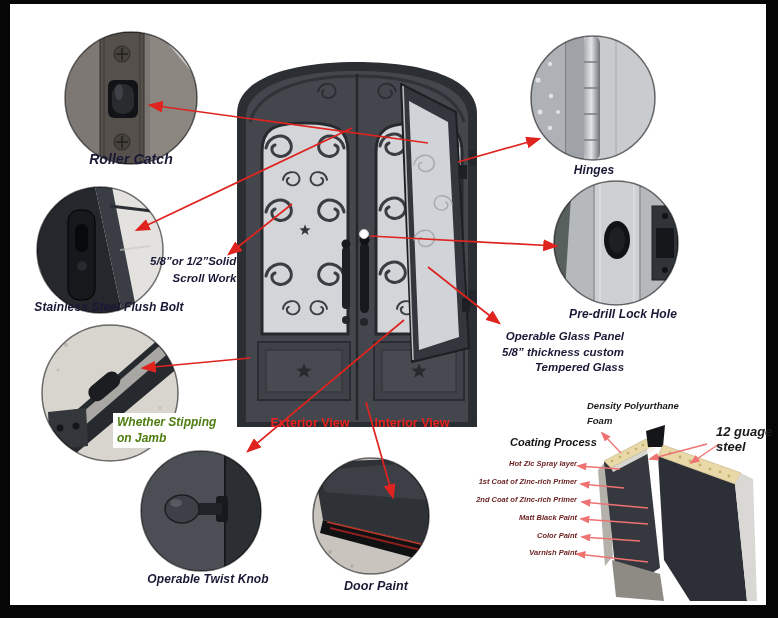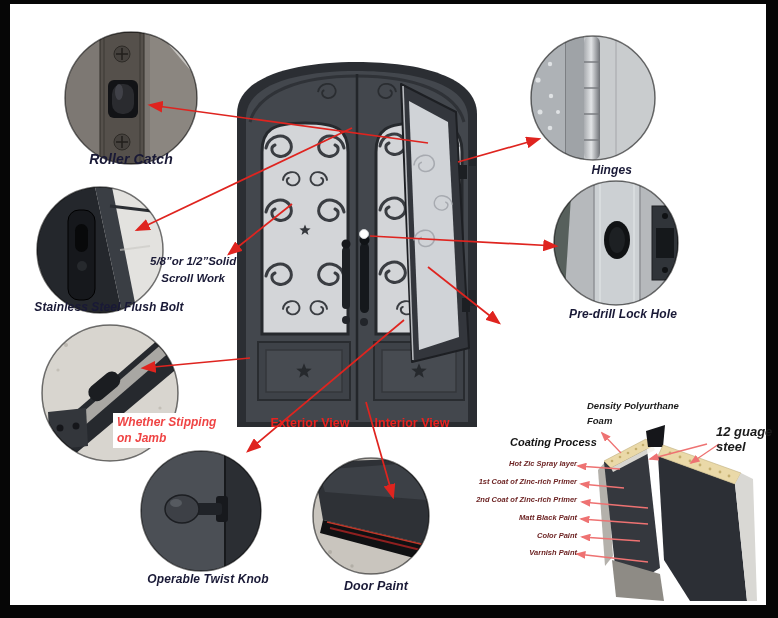--- a/index.html
+++ b/index.html
@@ -2,29 +2,29 @@
 <html><head>
 <meta charset="utf-8">
 <style>
   html,body{margin:0;padding:0;background:#000;}
   .stage{position:relative;width:778px;height:618px;background:#060606;overflow:hidden;
          font-family:"Liberation Sans",sans-serif;}
   .art{position:absolute;left:0;top:0;}
   .lbl{position:absolute;font:italic 700 12px "Liberation Sans",sans-serif;color:#191936;
        text-align:center;line-height:14px;letter-spacing:.1px;}
   .lbl2{position:absolute;font:italic 700 11.5px "Liberation Sans",sans-serif;color:#191936;
-        text-align:center;line-height:17px;}
+        text-align:right;line-height:17px;}
   .view-lbl{position:absolute;font:700 12.5px "Liberation Sans",sans-serif;color:#e8221f;
         text-align:center;}
   .coat-sm{position:absolute;font:italic 700 9.5px "Liberation Sans",sans-serif;color:#1a1a1a;margin-left:22px;}
   .coat-title{position:absolute;font:italic 700 11px "Liberation Sans",sans-serif;color:#121212;}
   .coat-layer{position:absolute;left:437px;width:140px;text-align:right;
         font:italic 700 7.5px "Liberation Sans",sans-serif;color:#6d2424;line-height:9px;}
   .jamb-box{position:absolute;left:113px;top:413px;background:#ffffff;padding:1px 4px 2px 4px;
-        font:italic 700 12px "Liberation Sans",sans-serif;color:#ef4444;text-align:left;line-height:16px;}
+        font:italic 700 12px "Liberation Sans",sans-serif;color:#4d7c0f;text-align:left;line-height:16px;}
 </style>
 </head>
 <body>
 
 <div class="stage">
 
 <svg class="art" width="778" height="618" viewBox="0 0 778 618">
   <defs>
     <marker id="ah" markerWidth="9" markerHeight="7" refX="7.5" refY="3.5" orient="auto">
       <path d="M0,0 L9,3.5 L0,7 Z" fill="#df241f"></path>
@@ -310,29 +310,34 @@
 
 <div class="jamb-box">
   <div>Whether Stipping</div>
   <div>on Jamb</div>
 </div>
 
 <div class="lbl" style="left:128px;top:572px;width:160px;">Operable Twist Knob</div>
 
 <div class="lbl" style="left:316px;top:579px;width:120px;font-size:12.5px;">Door Paint</div>
 
-<div class="lbl" style="left:556px;top:163px;width:76px;text-align:right;">Hinges</div>
+<div class="lbl" style="left:556px;top:163px;width:76px;">Hinges</div>
 
 <div class="lbl" style="left:545px;top:307px;width:156px;">Pre-drill  Lock Hole</div>
 
 <div class="lbl2" style="left:150px;top:253px;">
   <div>5/8”or 1/2”Solid</div>
   <div>Scroll Work</div>
 </div>
 
+<div class="lbl2" style="left:502px;top:329px;line-height:15.5px;">
+  <div>Operable Glass Panel</div>
+  <div>5/8” thickness custom</div>
+  <div>Tempered Glass</div>
+</div>
 
 <div class="view-lbl" style="left:268px;top:416px;width:84px;">Exterior View</div>
 <div class="view-lbl" style="left:370px;top:416px;width:84px;">Interior View</div>
 
 <div class="coat-sm" style="left:565px;top:400px;">Density  Polyurthane</div>
 <div class="coat-sm" style="left:565px;top:415px;">Foam</div>
 <div class="coat-sm" style="left:694px;top:424px;font-size:13px;">12 guage steel</div>
 <div class="coat-title" style="left:510px;top:436px;">Coating Process</div>
 
 <div class="coat-layer" style="top:459px;">Hot Zic Spray layer</div>

